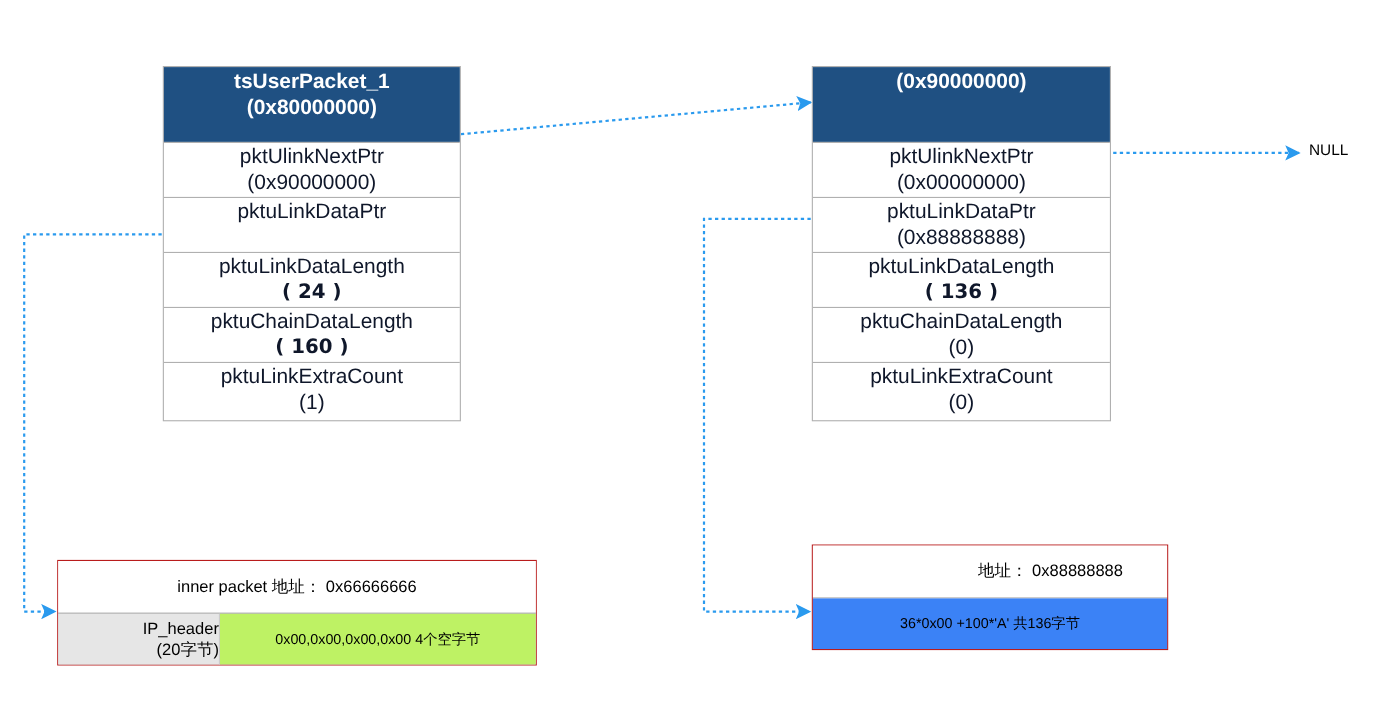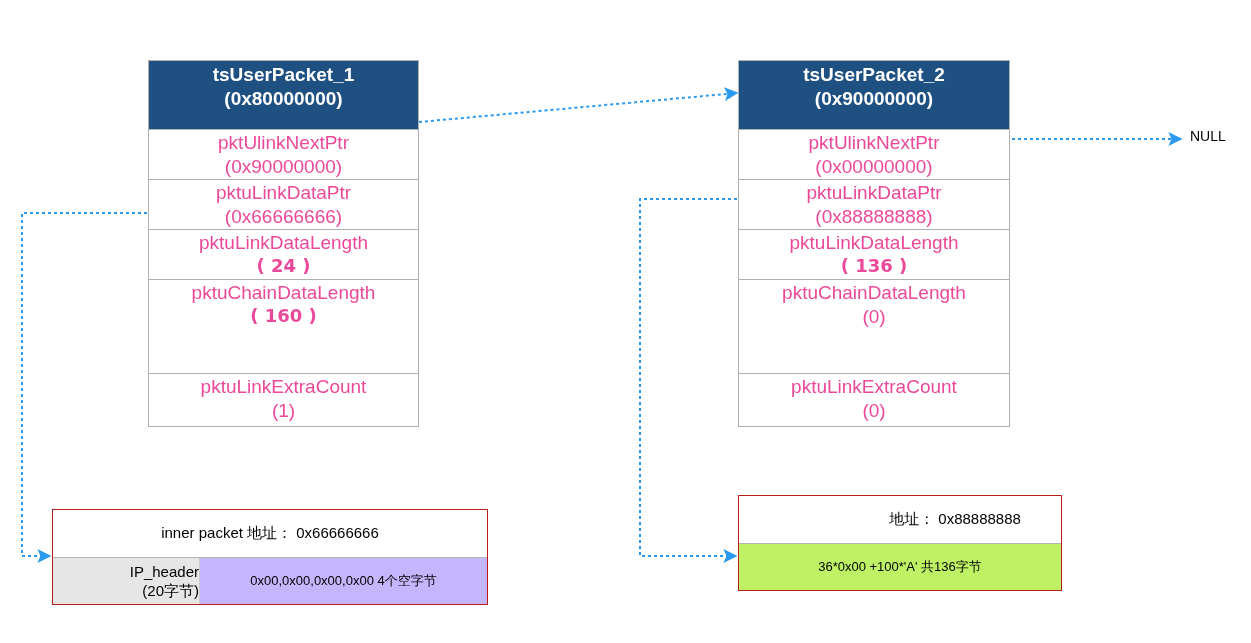--- a/index.html
+++ b/index.html
@@ -46,23 +46,23 @@
     height: 68px;
   }
   .struct .row {
     box-sizing: border-box;
     border-top: 1px solid #b0b0b0;
     text-align: center;
     font-size: 19px;
     line-height: 24px;
     height: 50px;
     padding: 1px 0 0 0;
-    color: #ec4899;
-  }
-  .struct .row.tall { height: 53px; margin-top: 44px; }
+    color: #0f172a;
+  }
+  .struct .row.tall { height: 53px; }
   .struct .fname { display: block; }
   .struct .fval { display: block; }
   .struct .fval.small {
     font-size: 18px;
     font-weight: bold;
     font-family: "DejaVu Sans", sans-serif;
     line-height: 22px;
   }
 
   
@@ -97,28 +97,28 @@
     flex-direction: column;
     align-items: flex-end;
     justify-content: center;
     font-size: 15px;
     line-height: 19px;
     color: #000;
   }
   .memblk .seg-data {
     box-sizing: border-box;
     flex: 1;
-    background: #c4b5fd;
+    background: #bef264;
     display: flex;
     align-items: center;
     justify-content: center;
     font-size: 13px;
     color: #000;
   }
-  .memblk .seg-data.full { background: #bef264; }
+  .memblk .seg-data.full { background: #3b82f6; }
 
   .null-label {
     position: absolute;
     font-size: 14px;
     color: #000;
     white-space: nowrap;
   }
 </style>
 </head>
 <body>
@@ -147,42 +147,40 @@
       <span class="fval">(0x80000000)</span>
     </div>
 
     <div class="row">
       <span class="fname">pktUlinkNextPtr</span>
       <span class="fval">(0x90000000)</span>
     </div>
 
     <div class="row">
       <span class="fname">pktuLinkDataPtr</span>
-      <span class="fval">(0x66666666)</span>
     </div>
 
     <div class="row">
       <span class="fname">pktuLinkDataLength</span>
       <span class="fval small">( 24 )</span>
     </div>
 
     <div class="row">
       <span class="fname">pktuChainDataLength</span>
       <span class="fval small">(  160   )</span>
     </div>
 
     <div class="row tall">
       <span class="fname">pktuLinkExtraCount</span>
       <span class="fval">(1)</span>
     </div>
   </div>
 
   <div class="struct" style="left:738px; top:60px; width:272px;">
     <div class="hdr">
-      <span class="fname">tsUserPacket_2</span>
       <span class="fval">(0x90000000)</span>
     </div>
 
     <div class="row">
       <span class="fname">pktUlinkNextPtr</span>
       <span class="fval">(0x00000000)</span>
     </div>
 
     <div class="row">
       <span class="fname">pktuLinkDataPtr</span>

